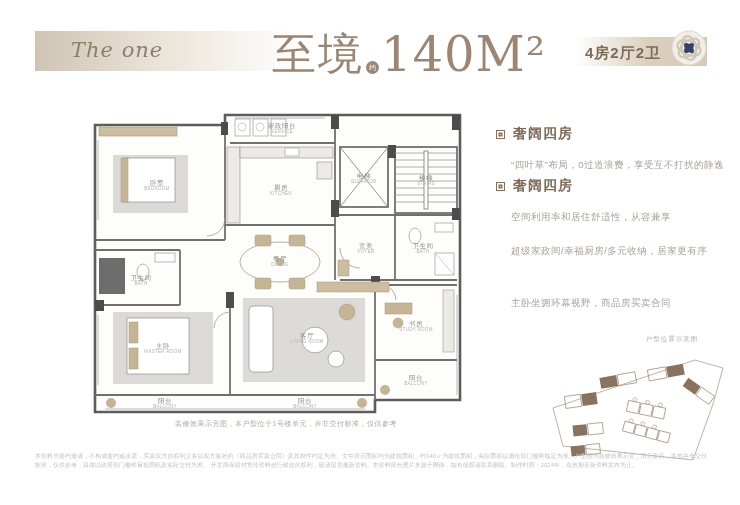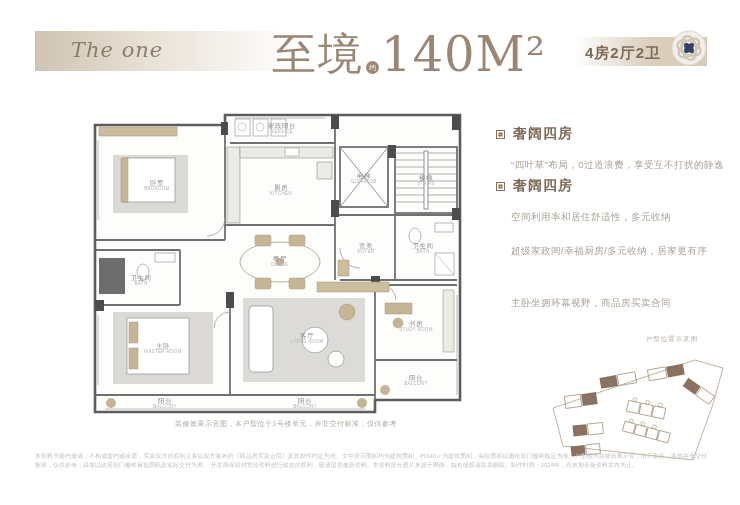--- a/index.html
+++ b/index.html
@@ -83,21 +83,21 @@
         <span class="f-bullet"></span>
       <span class="f-title">奢阔四房</span>
       </div>
     <div class="f-desc">“四叶草”布局，0过道浪费，享受互不打扰的静逸</div>
   </div>
   <div class="feature" style="top:177px">
     <div class="f-head">
         <span class="f-bullet"></span>
       <span class="f-title">奢阔四房</span>
       </div>
-    <div class="f-desc">空间利用率和居住舒适性，多元收纳</div>
+    <div class="f-desc">空间利用率和居住舒适性，从容兼享</div>
   </div>
   <div class="feature" style="top:229px">
     <div class="f-desc">超级家政间/幸福厨房/多元收纳，居家更有序</div>
   </div>
   <div class="feature" style="top:281px">
     <div class="f-desc">主卧坐拥环幕视野，商品房买卖合同</div>
   </div>
 
   <div id="plan">
     <svg width="380" height="315" viewBox="0 0 380 315">

